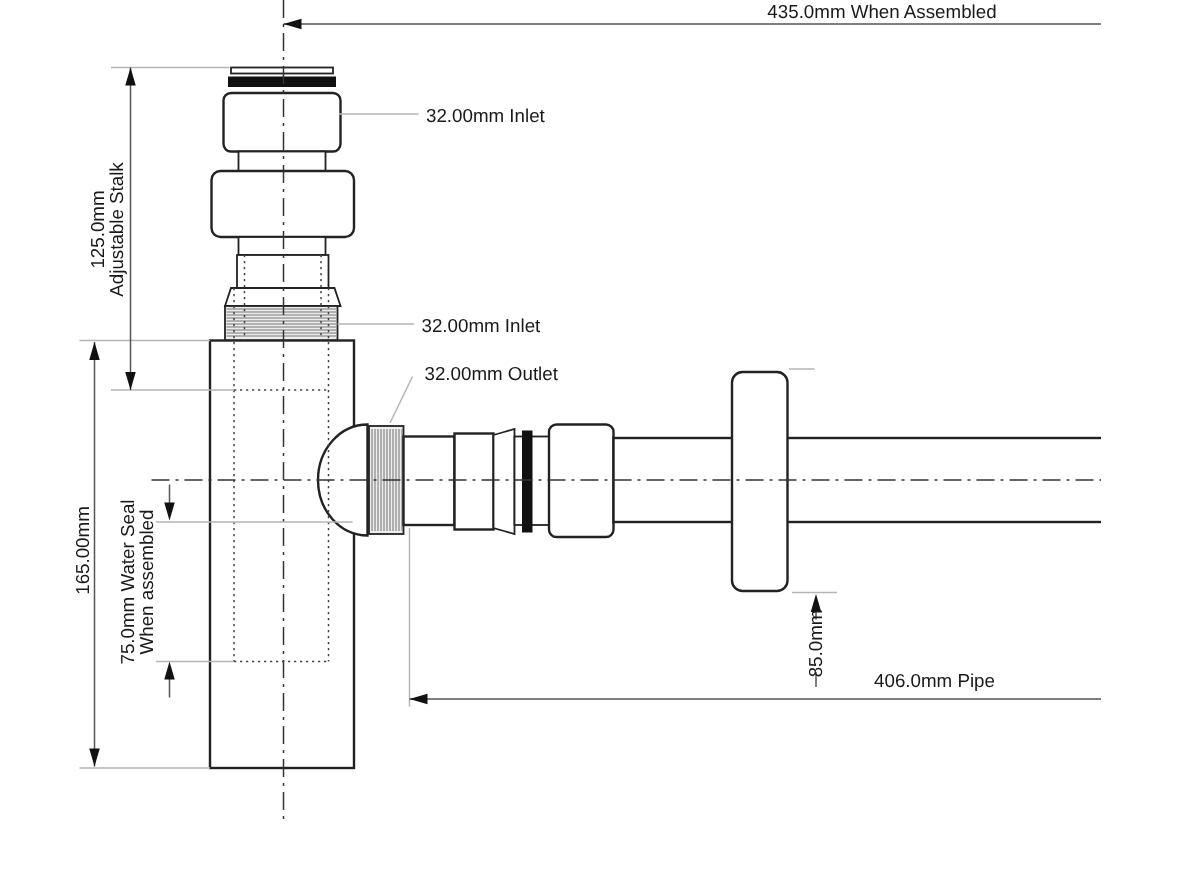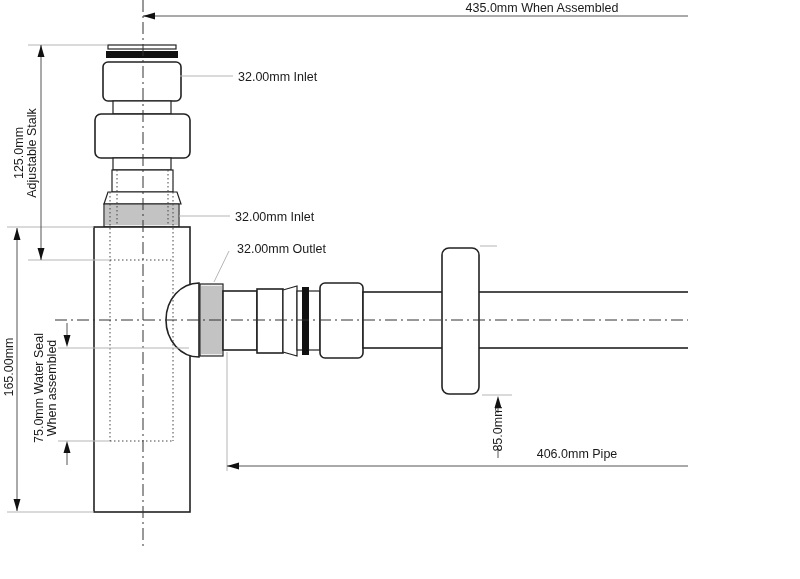--- a/index.html
+++ b/index.html
@@ -1,16 +1,16 @@
 <!DOCTYPE html>
 <html><head>
 <meta charset="utf-8">
 <style>
   html,body{margin:0;padding:0;background:#ffffff;}
-  .canvas{position:relative;width:688px;height:579px;background:#ffffff;overflow:hidden;}
+  .canvas{position:relative;width:688px;height:579px;background:#ffffff;overflow:hidden;margin-left:46px;}
   svg{display:block;}
   text{font-family:"Liberation Sans","DejaVu Sans",sans-serif;font-size:12.5px;fill:#1a1a1a;}
   .part{fill:#ffffff;stroke:#222222;stroke-width:1.6;}
   .thinpart{fill:#ffffff;stroke:#222222;stroke-width:1.2;}
   .seal{fill:#111111;stroke:none;}
   .threadblock{fill:#ededed;stroke:#222222;stroke-width:1.2;}
   .threadline{stroke:#777777;stroke-width:0.7;fill:none;}
   .centerline{stroke:#333333;stroke-width:1;fill:none;stroke-dasharray:12 4 2 4;}
   .hiddenline{stroke:#444444;stroke-width:1;fill:none;stroke-dasharray:1.5 2.5;}
   .dimline{stroke:#555555;stroke-width:1;fill:none;}

